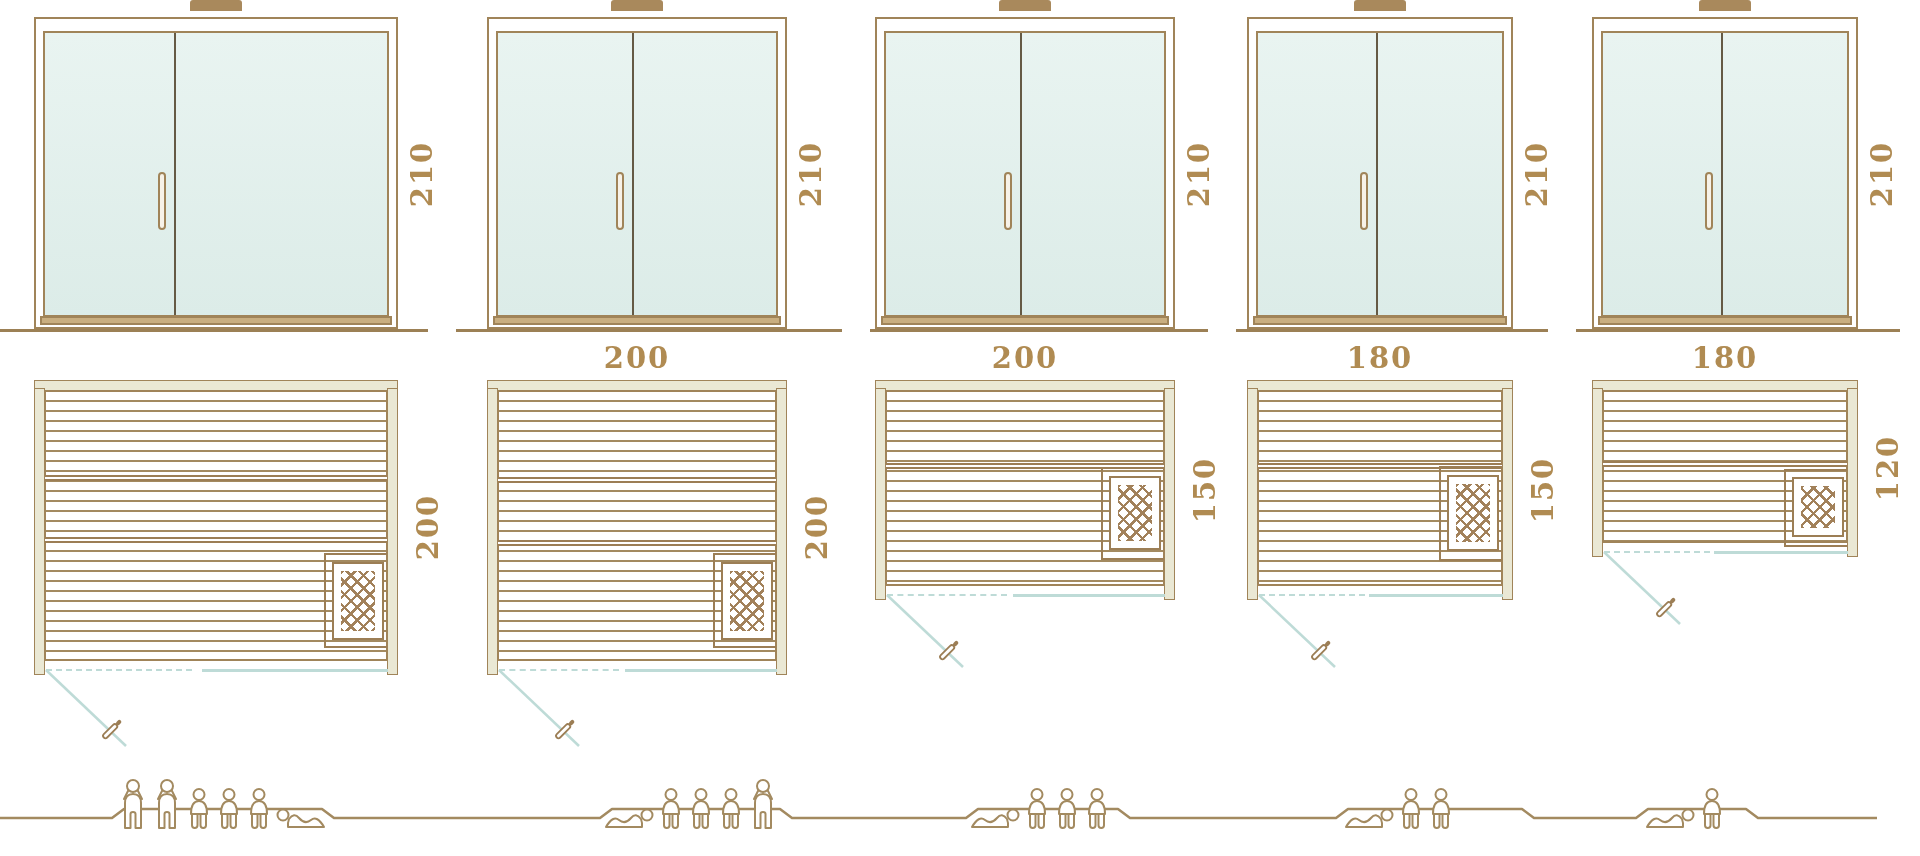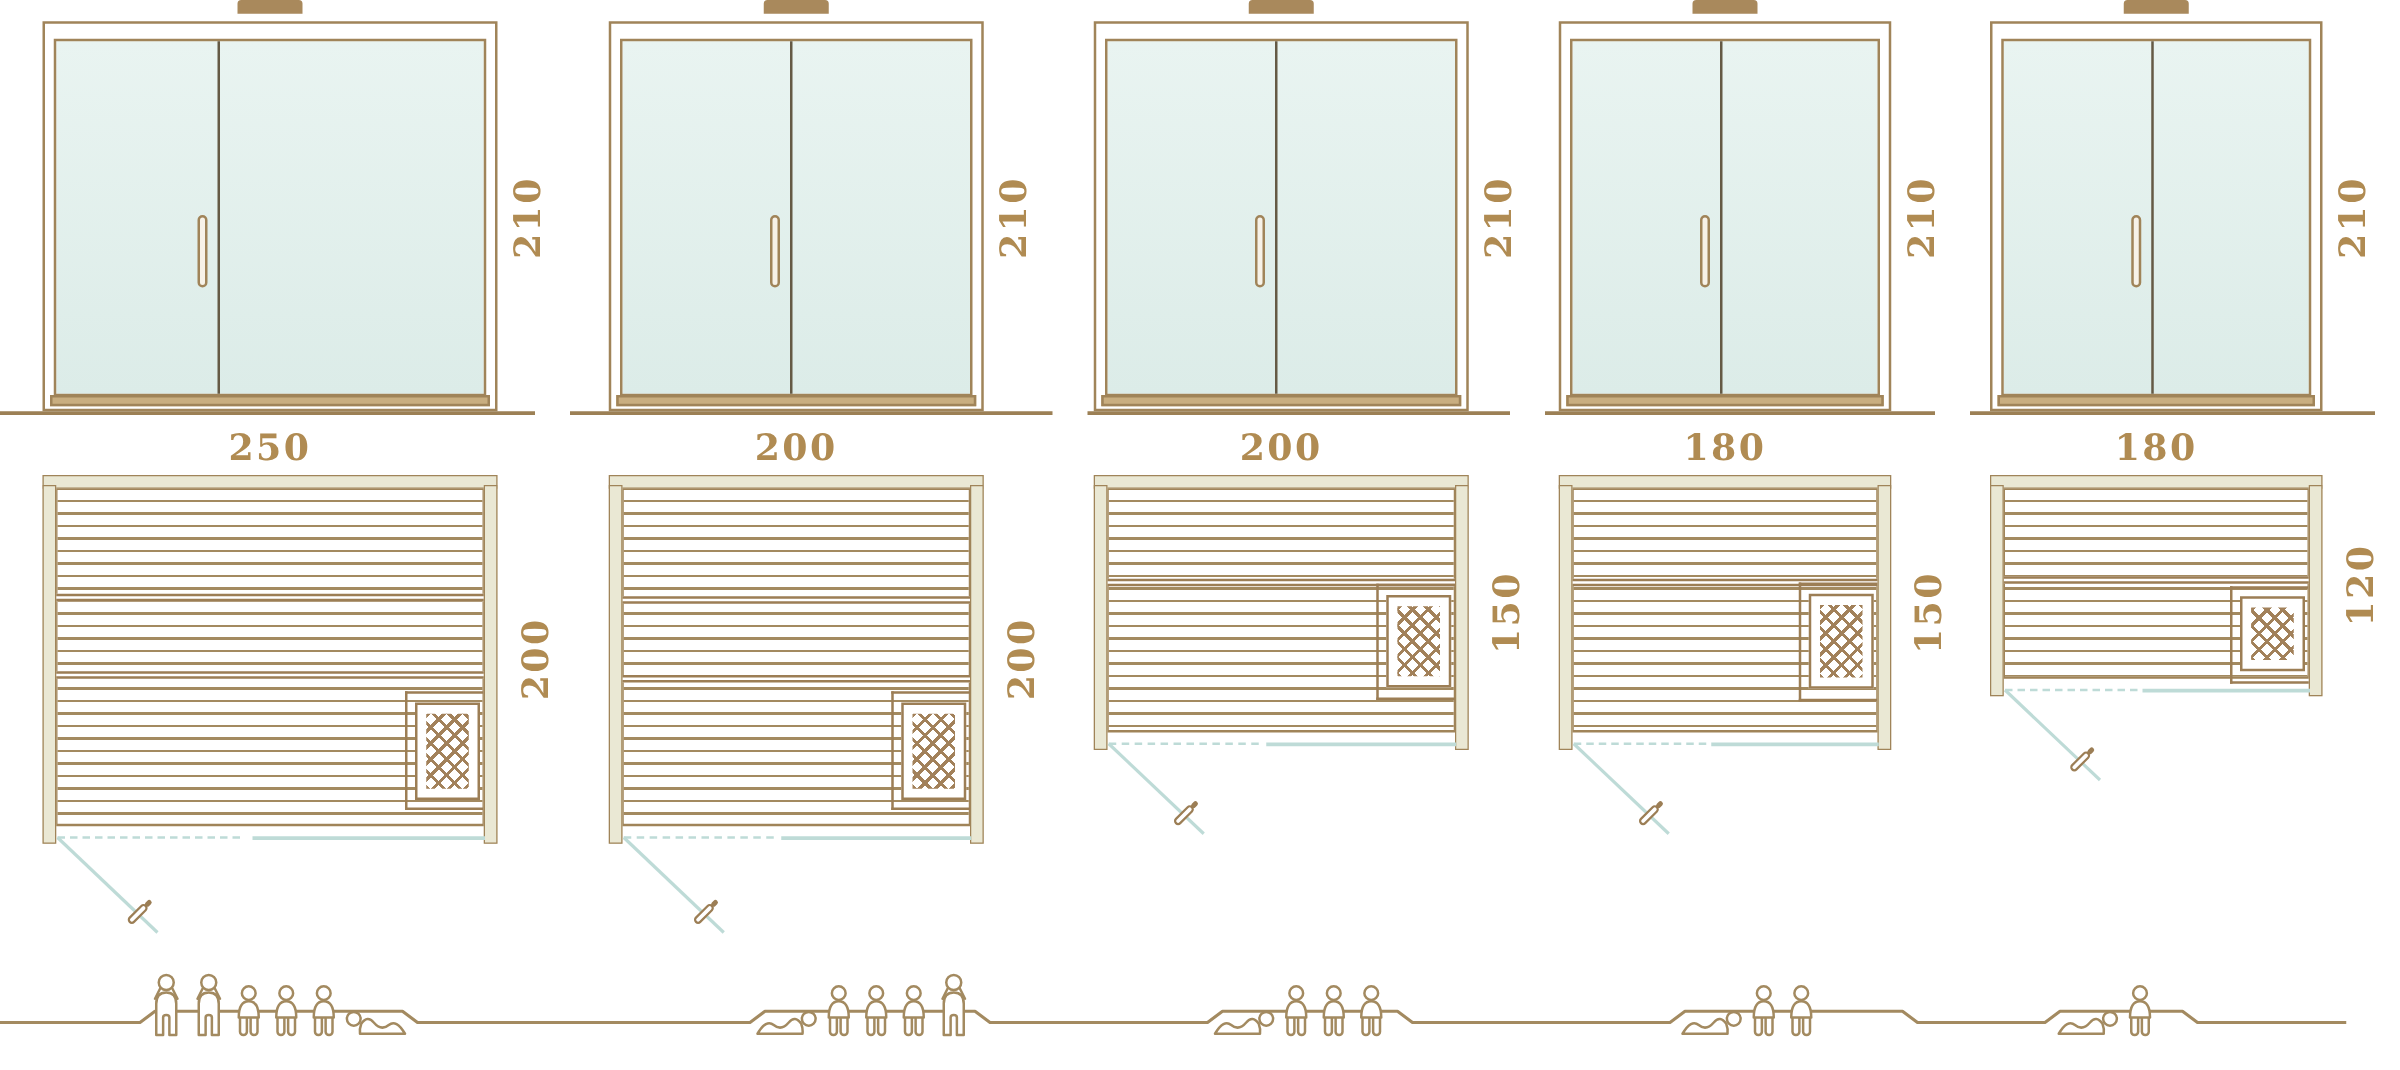--- a/index.html
+++ b/index.html
@@ -54,21 +54,20 @@
   <section class="col" style="left:34px;width:364px;">
     <div class="cap" style="left:156px;"></div>
     <div class="door">
       <div class="glass">
         <div class="divider" style="left:129px;"></div>
         <div class="handle" style="left:113px;"></div>
       </div>
       <div class="sill"></div>
     </div>
     <div class="gline" style="left:-34px;width:428px;"></div>
-    <div class="wlabel">250</div>
     <div class="vlabel" style="left:348px;top:159px;">210</div>
     <div class="plan" style="height:295px;">
       <div class="slats" style="height:271px;"></div>
       <div class="edge" style="top:95px;"></div>
       <div class="edge" style="top:157px;"></div>
       <div class="henc" style="left:290px;top:173px;width:64px;height:95px;"></div>
       <div class="hbox" style="left:298px;top:182px;width:52px;height:78px;">
         <div class="hatch"></div>
       </div>
       <div class="ptop"></div>

